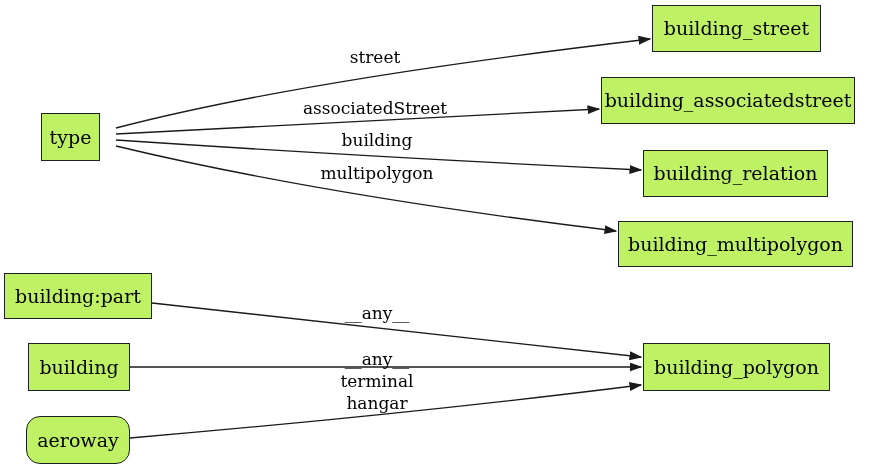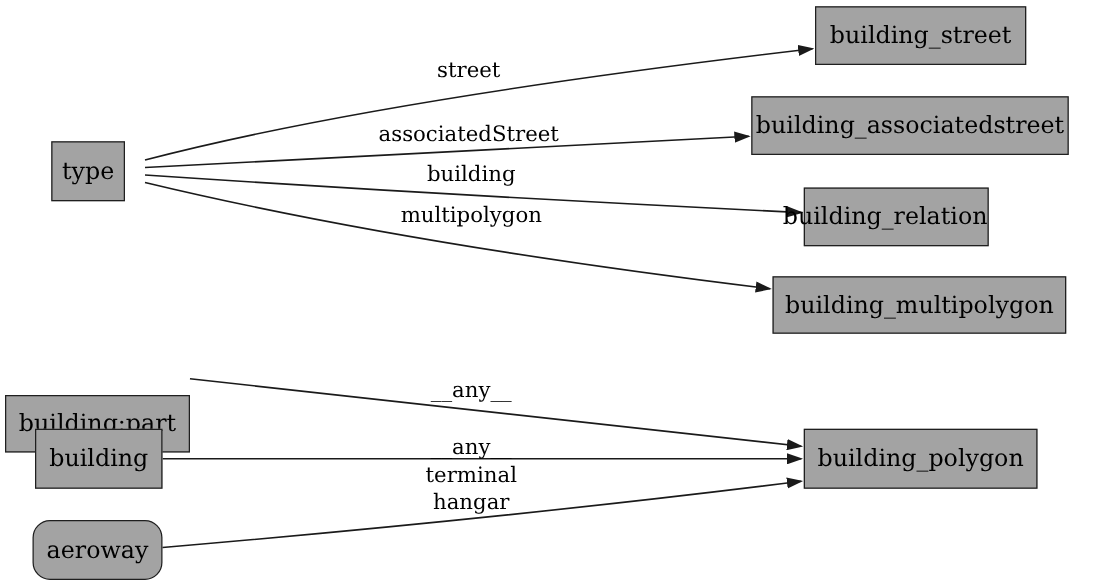--- a/index.html
+++ b/index.html
@@ -25,21 +25,21 @@
   }
   #edge-layer path.edge {
     fill: none;
     stroke: #1a1a1a;
     stroke-width: 1.3;
   }
   .node {
     position: absolute;
     box-sizing: border-box;
     border: 1.5px solid #1f1f1f;
-    background: #a3a3a3;
+    background: #bef264;
     display: flex;
     align-items: center;
     justify-content: center;
     font-size: 19px;
     line-height: 1;
     white-space: nowrap;
   }
   .elabel {
     position: absolute;
     transform: translate(-50%, -50%);
@@ -73,29 +73,29 @@
   </div>
 
   <div class="node" style="left:652px; top:5px; width:169px; height:47px;">
     <span>building_street</span>
   </div>
 
   <div class="node" style="left:601px; top:77px; width:254px; height:47px;">
     <span>building_associatedstreet</span>
   </div>
 
-  <div class="node" style="left:643px; top:150px; width:148px; height:47px;justify-content:flex-end;">
+  <div class="node" style="left:643px; top:150px; width:185px; height:47px;">
     <span>building_relation</span>
   </div>
 
   <div class="node" style="left:618px; top:221px; width:235px; height:46px;">
     <span>building_multipolygon</span>
   </div>
 
-  <div class="node" style="left:4px; top:273px; width:148px; height:46px;margin-top:43px;">
+  <div class="node" style="left:4px; top:273px; width:148px; height:46px;">
     <span>building:part</span>
   </div>
 
   <div class="node" style="left:28px; top:343px; width:102px; height:48px;">
     <span>building</span>
   </div>
 
   <div class="node" style="left:26px; top:416px; width:104px; height:48px;border-radius:14px;">
     <span>aeroway</span>
   </div>

